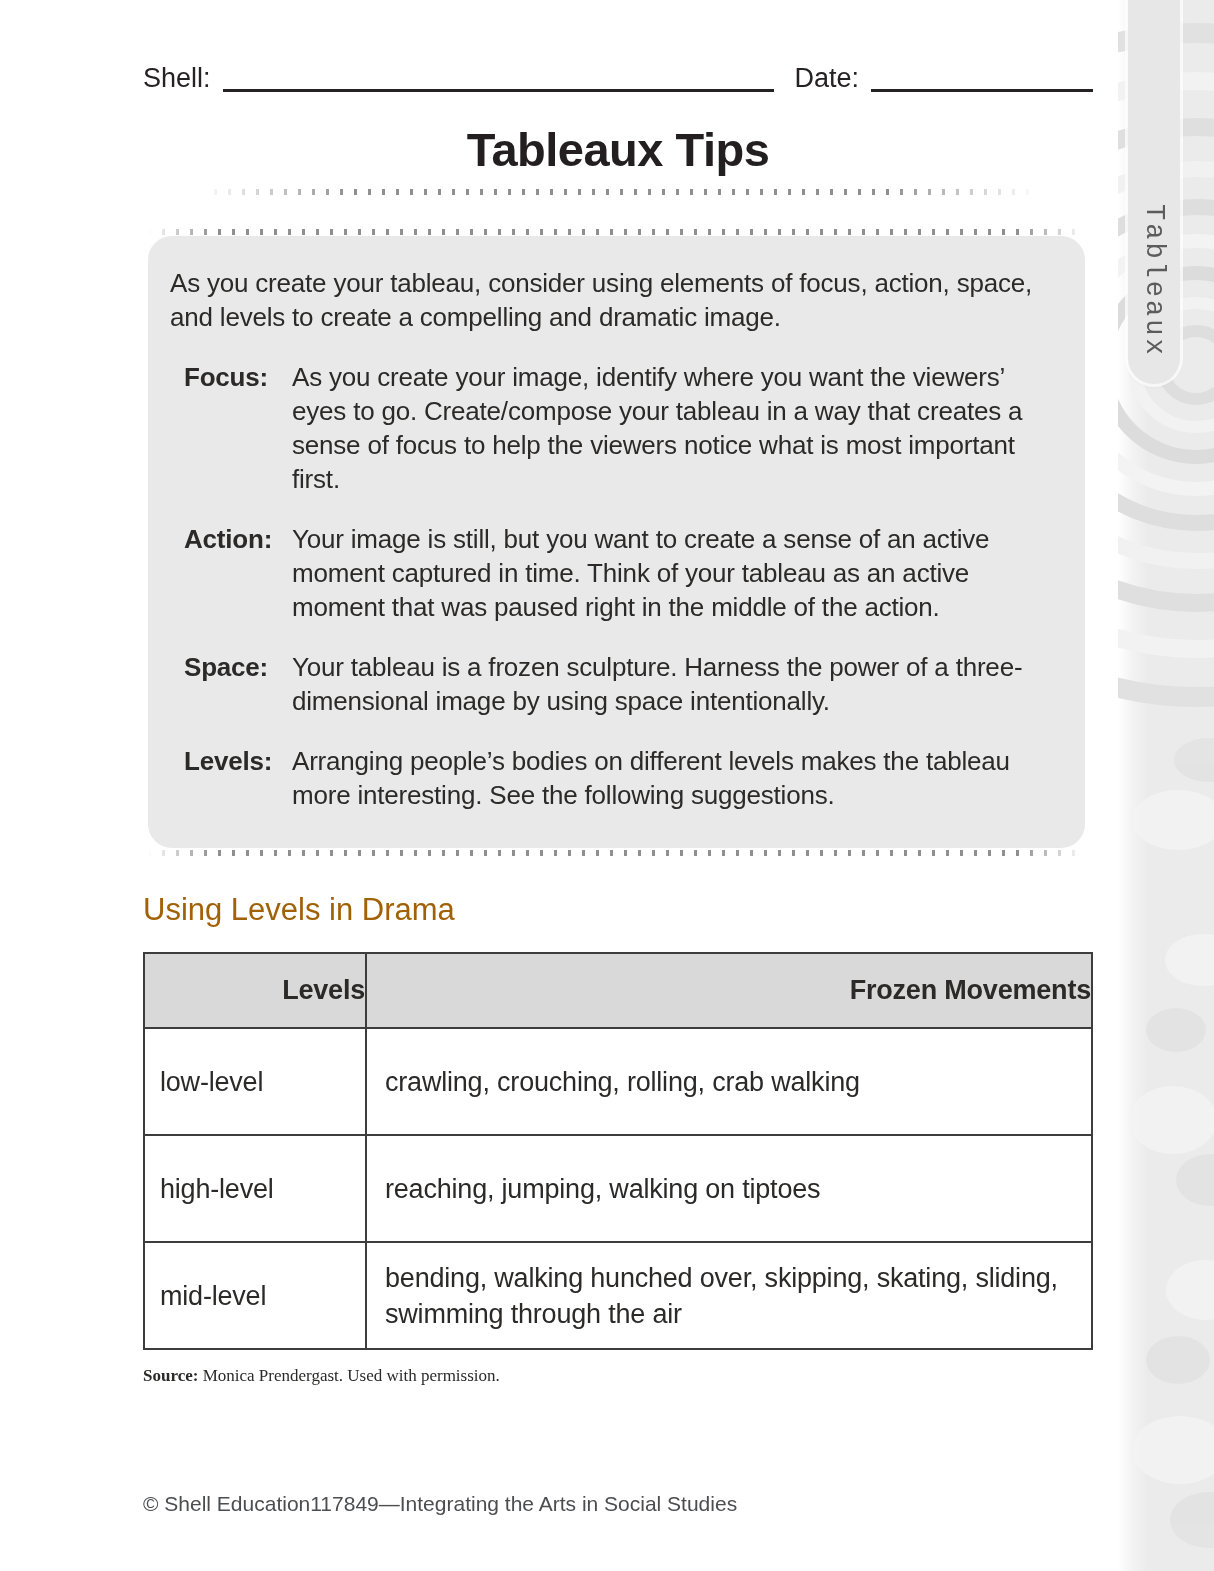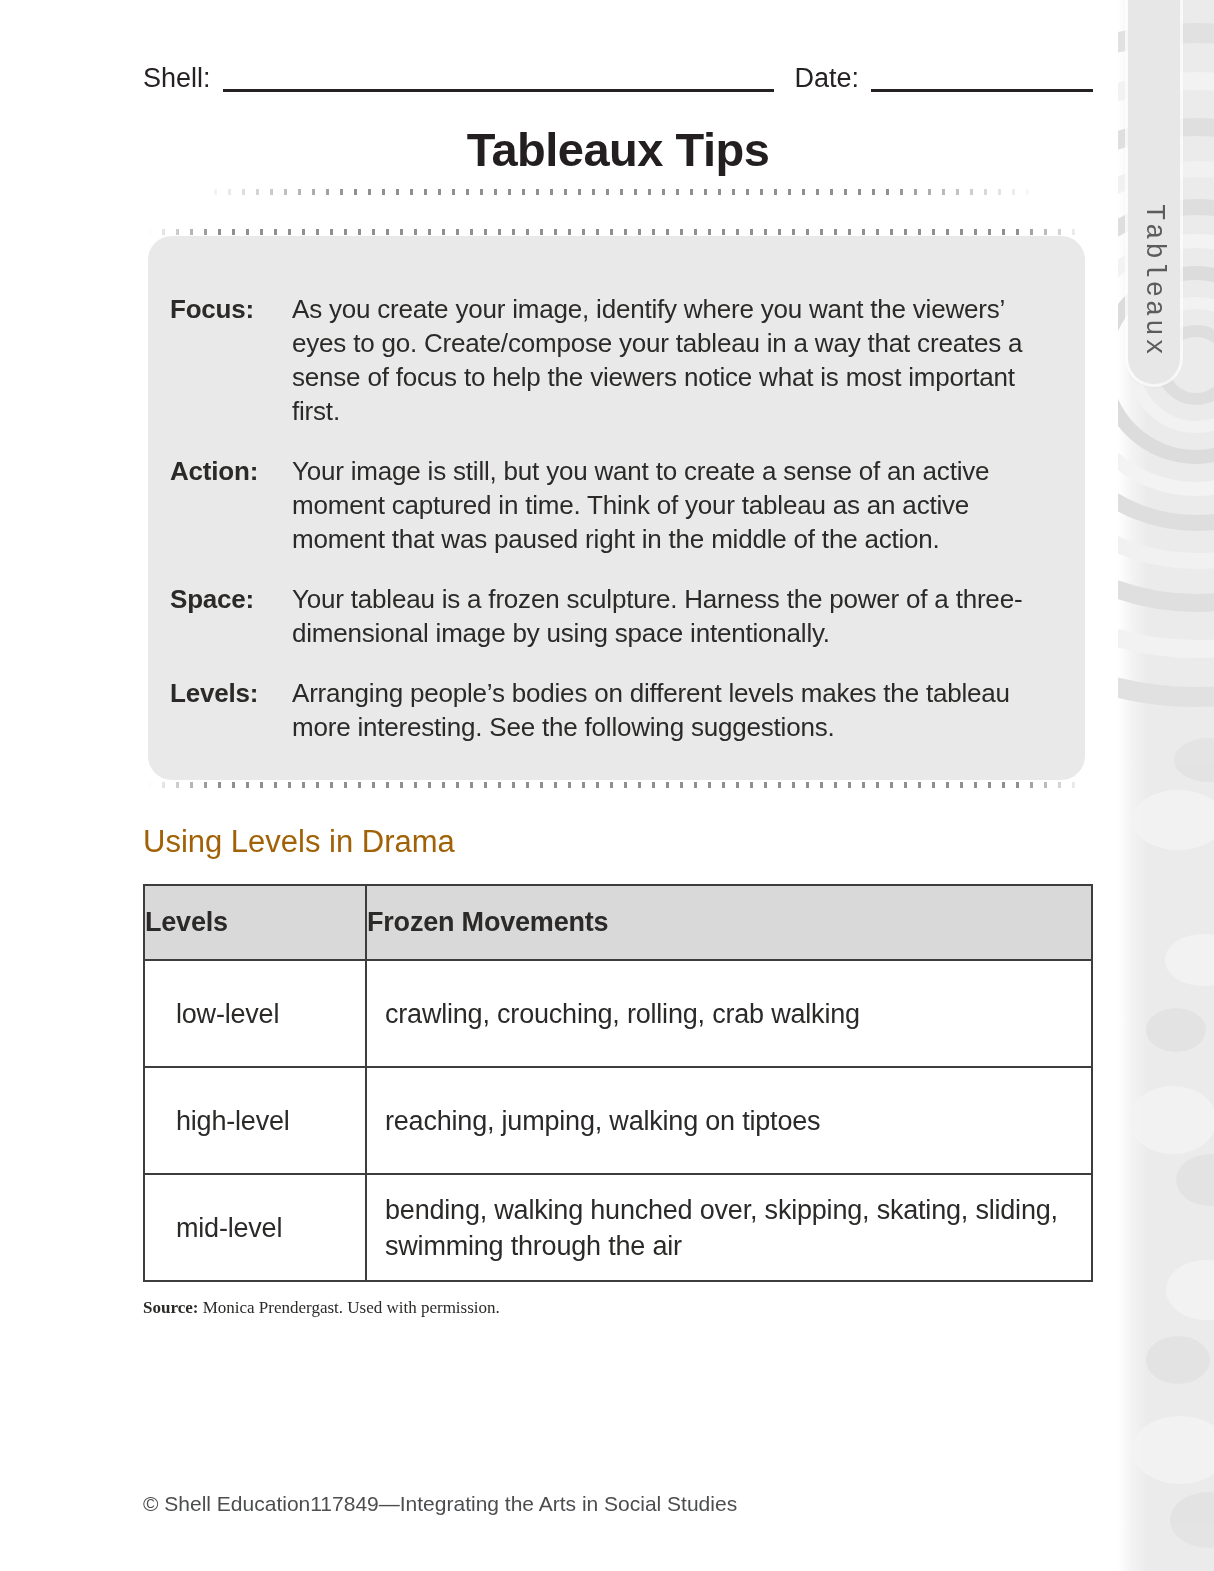--- a/index.html
+++ b/index.html
@@ -44,33 +44,33 @@
     mask-image:linear-gradient(to right,transparent 0,#000 7%,#000 93%,transparent 100%); }
   .dots-boxbottom { width:937px; margin:2px 0 0 5px;
     -webkit-mask-image:linear-gradient(to right,transparent 0,#000 7%,#000 93%,transparent 100%);
     mask-image:linear-gradient(to right,transparent 0,#000 7%,#000 93%,transparent 100%); }
 
   
   .tips-box { width:937px; margin-left:5px; margin-top:1px; background:#e9e9e9;
     border-radius:24px; padding:30px 28px 36px 22px; font-size:26px; line-height:34px;
     color:#2b2a29; letter-spacing:-.2px; }
   .tip { position:relative; padding-left:122px; margin-top:26px; }
-  .tip-label { position:absolute; left:0; top:0; font-weight:bold; }
+  .tip-label { position:absolute; left:14px; top:0; font-weight:bold; }
 
   .section-heading { margin-top:36px; font-size:31px; font-weight:normal; color:#a16207; }
 
   
   table.levels { border-collapse:collapse; margin-top:24px; width:950px;
     border:2px solid #3d3d3d; }
   table.levels th, table.levels td { border:2px solid #3d3d3d; font-size:27px;
     letter-spacing:-.2px; }
-  table.levels th { background:#d9d9d9; font-weight:bold; height:75px; text-align:left;
+  table.levels th { background:#d9d9d9; font-weight:bold; height:75px; text-align:right;
     color:#2b2a29; }
   table.levels td { background:#fff; padding:14px 18px; line-height:36px; }
-  table.levels td.level-cell { width:222px; padding-left:31px; }
+  table.levels td.level-cell { width:222px; padding-left:15px; }
   table.levels tr.data-row { height:107px; }
 
   .source { margin-top:16px; font-family:"Liberation Serif", serif; font-size:17px;
     color:#2b2a29; }
   .source-label { font-weight:bold; }
 
   
   .footer { position:absolute; left:143px; top:1492px; width:880px; display:flex;
     font-size:21px; color:#4c4d4f; }
 
@@ -125,20 +125,21 @@
       <span class="blank-line name-blank"></span>
       <span>Date:</span>
       <span class="blank-line date-blank"></span>
     </div>
 
     <h1 class="title">Tableaux Tips</h1>
     <div class="dots dots-title"></div>
 
     <div class="dots dots-boxtop"></div>
     <div class="tips-box">
+      <p class="intro">As you create your tableau, consider using elements of focus, action, space, and levels to create a compelling and dramatic image.</p>
       <div class="tip">
         <span class="tip-label">Focus:</span>
         <span class="tip-text">As you create your image, identify where you want the viewers’ eyes to go. Create/compose your tableau in a way that creates a sense of focus to help the viewers notice what is most important first.</span>
       </div>
       <div class="tip">
         <span class="tip-label">Action:</span>
         <span class="tip-text">Your image is still, but you want to create a sense of an active moment captured in time. Think of your tableau as an active moment that was paused right in the middle of the action.</span>
       </div>
       <div class="tip">
         <span class="tip-label">Space:</span>

